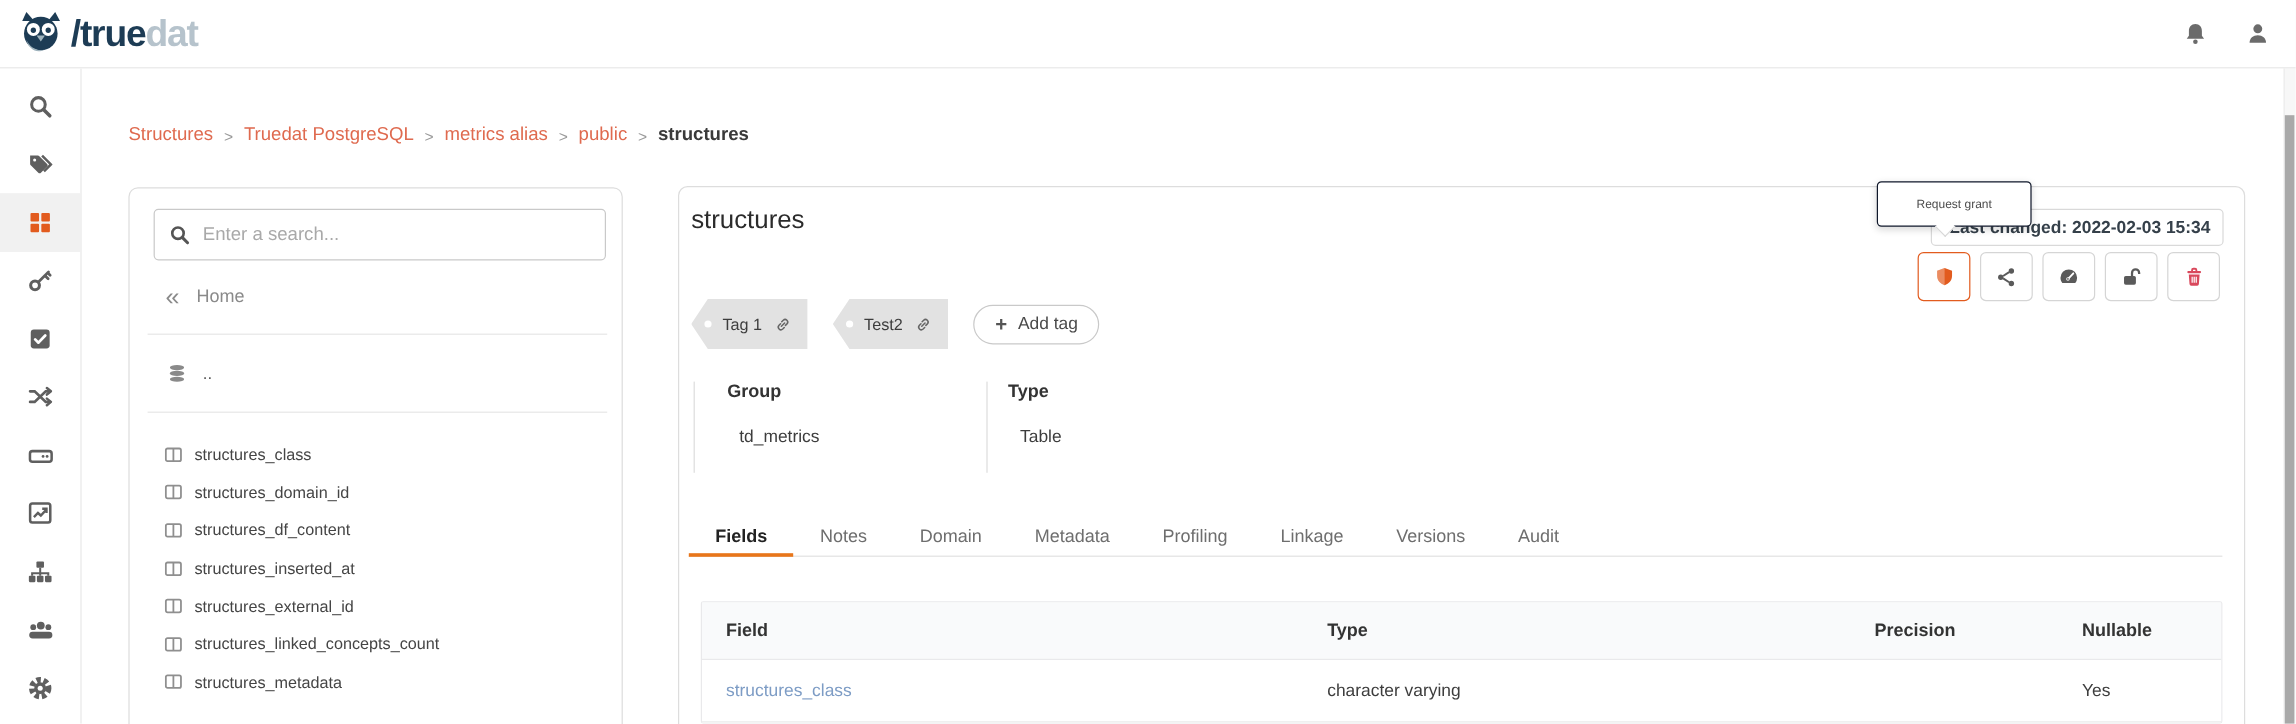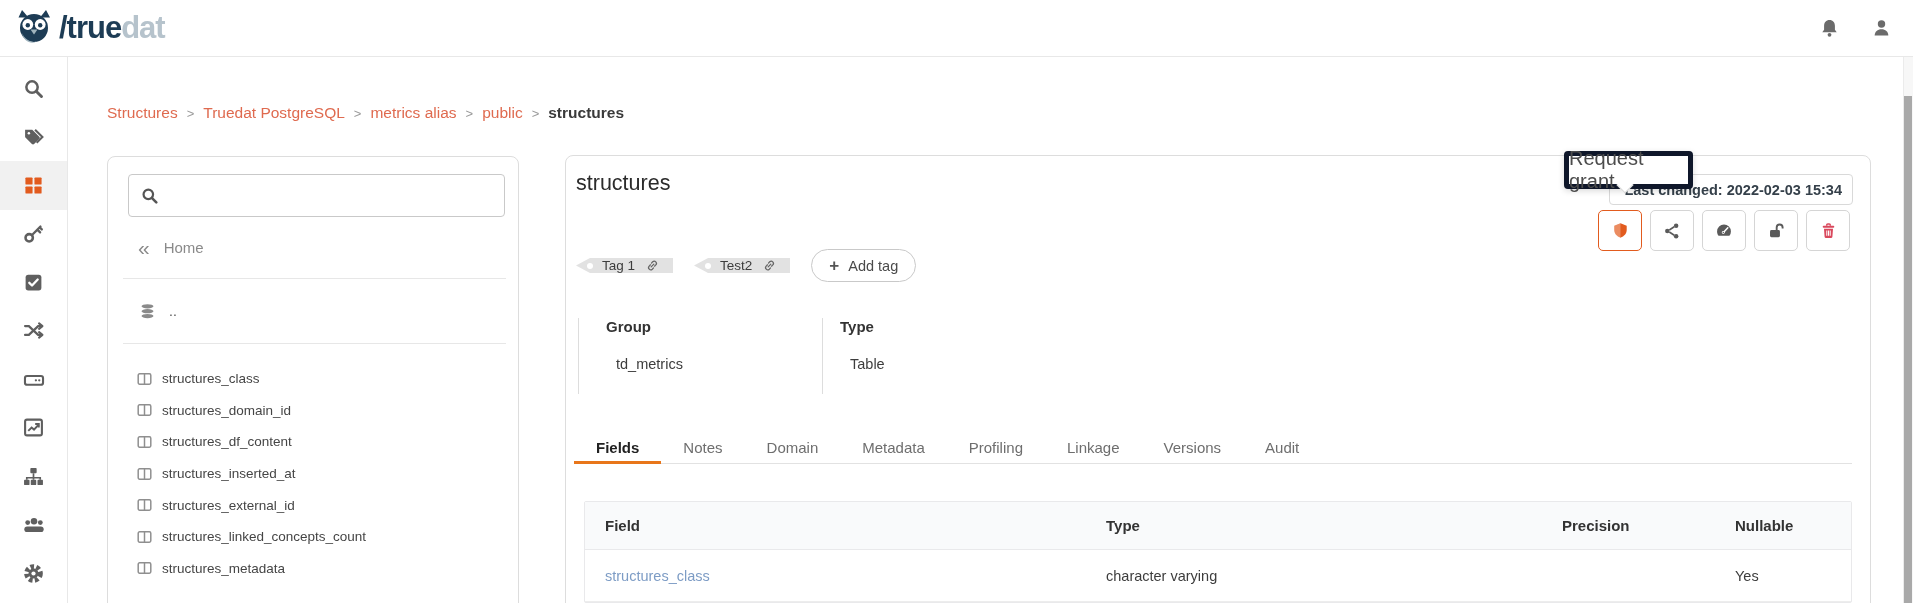--- a/index.html
+++ b/index.html
@@ -57,21 +57,21 @@
     border:1px solid #d9d9d9; border-radius:4px; display:flex; align-items:center;
     justify-content:flex-end; padding-right:10px; font-size:14.5px; font-weight:bold;
     color:#35404a; white-space:nowrap; overflow:hidden; background:#fff; }
   .actions { position:absolute; top:54px; right:20px; display:flex; gap:8px; }
   .act-btn { width:44px; height:41px; border:1px solid #d5d5d5; border-radius:5px; background:#fff;
     display:flex; align-items:center; justify-content:center; color:#5a5a5a; cursor:pointer; }
   .act-btn.primary { border-color:#e25b1e; }
   .act-btn.danger { color:#d9485c; }
 
   .tags-row { position:absolute; left:10px; top:93px; display:flex; align-items:center; gap:21px; }
-  .tag { height:15px; background:#e2e2e2; color:#3d3d3d; font-size:13.5px; display:flex;
+  .tag { height:42px; background:#e2e2e2; color:#3d3d3d; font-size:13.5px; display:flex;
     align-items:center; gap:10px; padding:0 13px 0 26px; position:relative; cursor:pointer;
     clip-path:polygon(14px 0, 100% 0, 100% 100%, 14px 100%, 0 50%); }
   .tag::before { content:""; position:absolute; left:11px; top:50%; margin-top:-3px;
     width:6px; height:6px; border-radius:50%; background:#fff; }
   .tag .link-ic { color:#666; }
   .add-tag { height:33px; border:1px solid #c9c9c9; border-radius:17px; background:#fff;
     display:flex; align-items:center; gap:9px; padding:0 17px; font-size:14.5px; color:#4a4a4a;
     cursor:pointer; }
   .plus { font-size:17px; font-weight:bold; color:#555; line-height:1; }
 
@@ -94,22 +94,22 @@
     border-radius:2px; }
   .trow { display:grid; grid-template-columns:501px 456px 173px auto; align-items:center; }
   .thead { height:48px; background:#f9fafb; border-bottom:1px solid #e9e9eb; }
   .thead .cell { font-size:15px; font-weight:bold; color:#333; }
   .tbody-row { height:52px; border-bottom:1px solid #ededed; background:#fff; }
   .cell { padding-left:20px; font-size:14.5px; color:#3d3d3d; }
   .cell-link { color:#7d9cc5; cursor:pointer; }
 
   
   .tooltip { position:absolute; left:1564px; top:151px; width:129px; height:38px; background:#fff;
-    border:5px solid #0f172a; border-radius:4px; box-shadow:0 2px 6px rgba(0,0,0,0.15);
-    display:flex; align-items:center; justify-content:center; font-size:20px; color:#4c4c4c;
+    border:1px solid #0f172a; border-radius:4px; box-shadow:0 2px 6px rgba(0,0,0,0.15);
+    display:flex; align-items:center; justify-content:center; font-size:10px; color:#4c4c4c;
     z-index:10; }
   .tooltip::after { content:""; position:absolute; left:50px; bottom:-6.5px; width:11px; height:11px;
     background:#fff; border-right:1px solid #d7d7d7; border-bottom:1px solid #d7d7d7;
     transform:rotate(45deg); }
 
   
   .sb-track { position:absolute; right:0; top:0; width:10px; height:603px; background:#f7f7f7;
     border-left:1px solid #ebebeb; }
   .sb-thumb { position:absolute; right:1px; top:96px; width:8px; height:507px; background:#a9a9a9; }
 </style>
@@ -241,20 +241,21 @@
 </div>
 
 <div class="explorer">
   <div class="search-box">
     <span>
       <svg width="17" height="17" viewBox="0 0 20 20">
           <circle cx="8.6" cy="8.6" r="5.6" fill="none" stroke="currentColor" stroke-width="2.6"></circle>
           <line x1="13" y1="13" x2="18" y2="18" stroke="currentColor" stroke-width="3" stroke-linecap="round"></line>
         </svg>
     </span>
+    <input type="text" value="" placeholder="Enter a search..." style="">
   </div>
   <div class="home-row">
     <span class="chevrons">«</span>
     <span>Home</span>
   </div>
   <div class="hdivider"></div>
   <div class="parent-row">
     <span>
       <svg width="17" height="17" viewBox="0 0 20 20" fill="#8a8a8a">
           <ellipse cx="10" cy="3.9" rx="7" ry="2.5"></ellipse>

